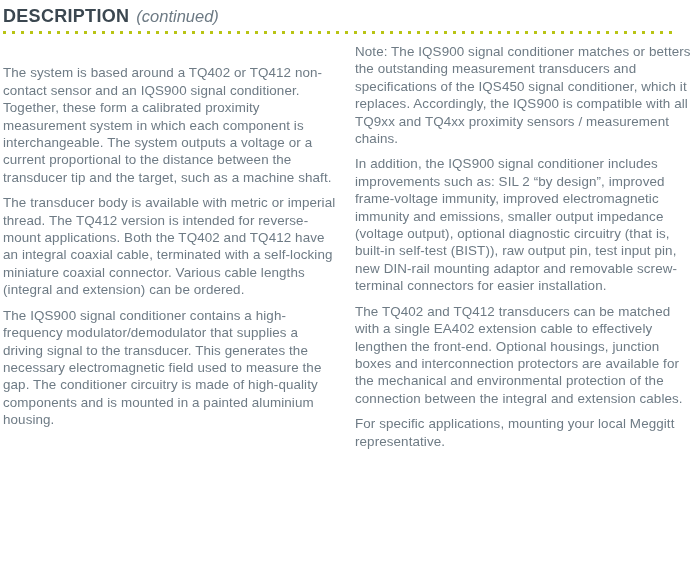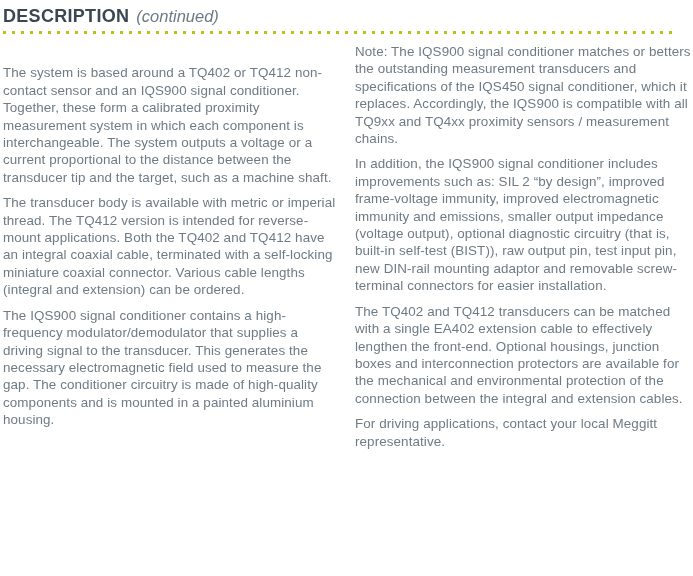--- a/index.html
+++ b/index.html
@@ -80,16 +80,16 @@
   <div class="columns">
     <div class="col">
         <p>The system is based around a TQ402 or TQ412 non-contact sensor and an IQS900 signal conditioner. Together, these form a calibrated proximity measurement system in which each component is interchangeable. The system outputs a voltage or a current proportional to the distance between the transducer tip and the target, such as a machine shaft.</p>
         <p>The transducer body is available with metric or imperial thread. The TQ412 version is intended for reverse-mount applications. Both the TQ402 and TQ412 have an integral coaxial cable, terminated with a self-locking miniature coaxial connector. Various cable lengths (integral and extension) can be ordered.</p>
         <p>The IQS900 signal conditioner contains a high-frequency modulator/demodulator that supplies a driving signal to the transducer. This generates the necessary electromagnetic field used to measure the gap. The conditioner circuitry is made of high-quality components and is mounted in a painted aluminium housing.</p>
       </div>
     <div class="col">
         <p>Note: The IQS900 signal conditioner matches or betters the outstanding measurement transducers and specifications of the IQS450 signal conditioner, which it replaces. Accordingly, the IQS900 is compatible with all TQ9xx and TQ4xx proximity sensors / measurement chains.</p>
         <p>In addition, the IQS900 signal conditioner includes improvements such as: SIL 2 “by design”, improved frame-voltage immunity, improved electromagnetic immunity and emissions, smaller output impedance (voltage output), optional diagnostic circuitry (that is, built-in self-test (BIST)), raw output pin, test input pin, new DIN-rail mounting adaptor and removable screw-terminal connectors for easier installation.</p>
         <p>The TQ402 and TQ412 transducers can be matched with a single EA402 extension cable to effectively lengthen the front-end. Optional housings, junction boxes and interconnection protectors are available for the mechanical and environmental protection of the connection between the integral and extension cables.</p>
-        <p>For driving applications, contact your local Meggitt representative.</p>
+        <p>For specific applications, mounting your local Meggitt representative.</p>
       </div>
   </div>
 </div>
 
 </body></html>

